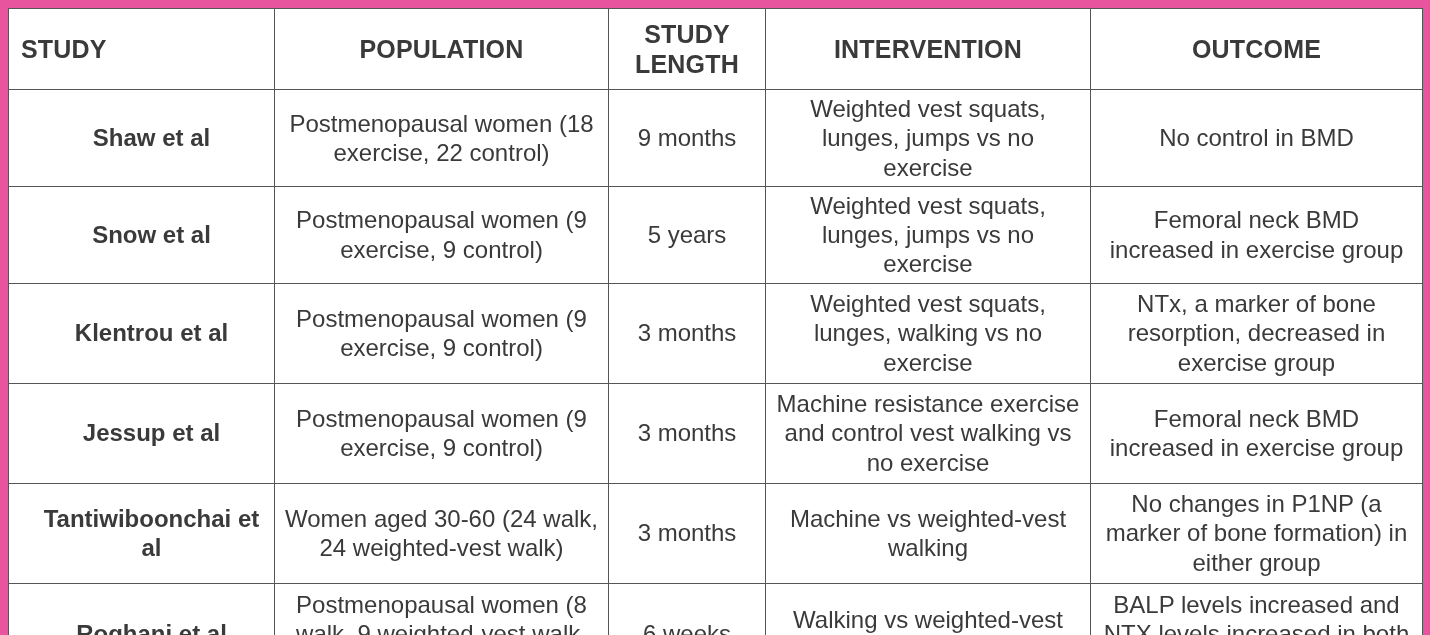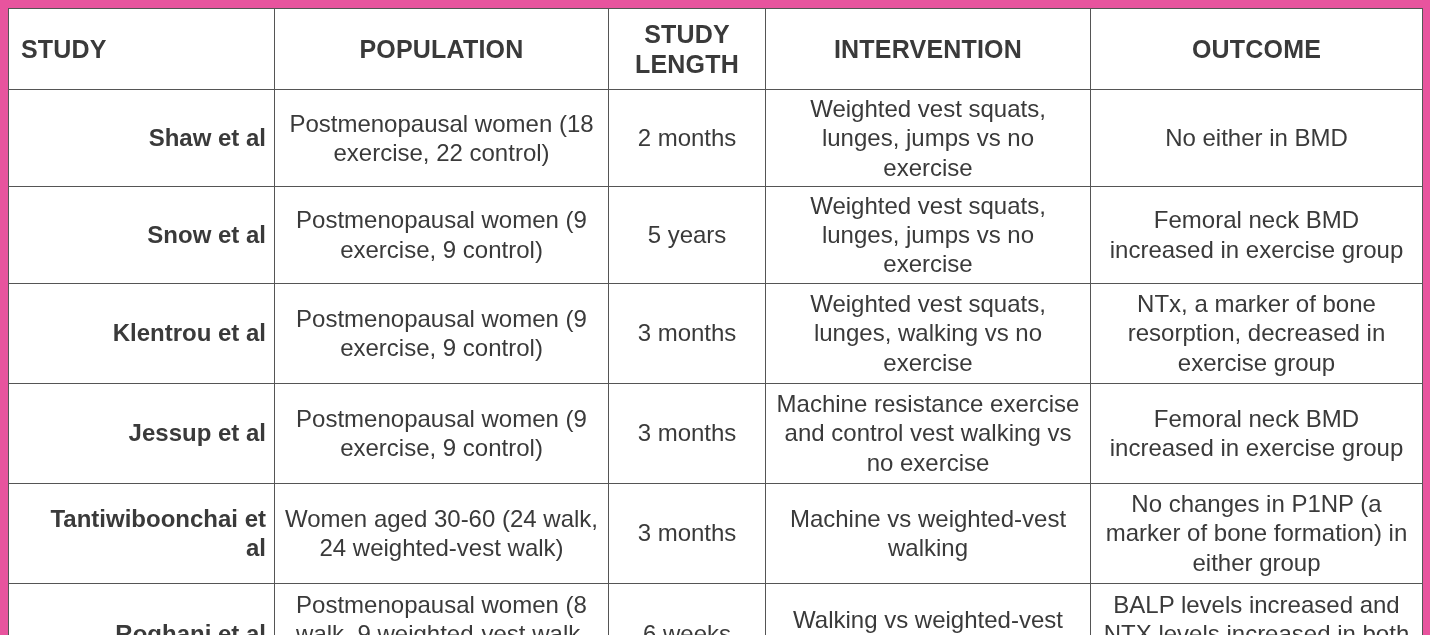--- a/index.html
+++ b/index.html
@@ -58,21 +58,21 @@
     text-align: left;
     padding-left: 12px;
   }
 
   table.study-table tbody td {
     font-size: 24px;
     text-align: center;
     font-weight: normal;
   }
   table.study-table tbody td.cell-study {
-    text-align: right;
+    text-align: center;
     font-weight: bold;
     font-size: 24px;
     padding-left: 28px;
   }
   table.study-table tbody td.cell-length {
     white-space: nowrap;
   }
 
   
   tbody tr.r0 { height: 76px; }
@@ -103,23 +103,23 @@
           <span>LENGTH</span>
         </th>
         <th>INTERVENTION</th>
         <th>OUTCOME</th>
       </tr>
     </thead>
     <tbody>
       <tr class="r0">
         <td class="cell-study">Shaw et al</td>
         <td class="cell-population">Postmenopausal women (18 exercise, 22 control)</td>
-        <td class="cell-length">2 months</td>
+        <td class="cell-length">9 months</td>
         <td class="cell-intervention">Weighted vest squats, lunges, jumps vs no exercise</td>
-        <td class="cell-outcome">No either in BMD</td>
+        <td class="cell-outcome">No control in BMD</td>
       </tr>
       <tr class="r1">
         <td class="cell-study">Snow et al</td>
         <td class="cell-population">Postmenopausal women (9 exercise, 9 control)</td>
         <td class="cell-length">5 years</td>
         <td class="cell-intervention">Weighted vest squats, lunges, jumps vs no exercise</td>
         <td class="cell-outcome">Femoral neck BMD increased in exercise group</td>
       </tr>
       <tr class="r2">
         <td class="cell-study">Klentrou et al</td>

